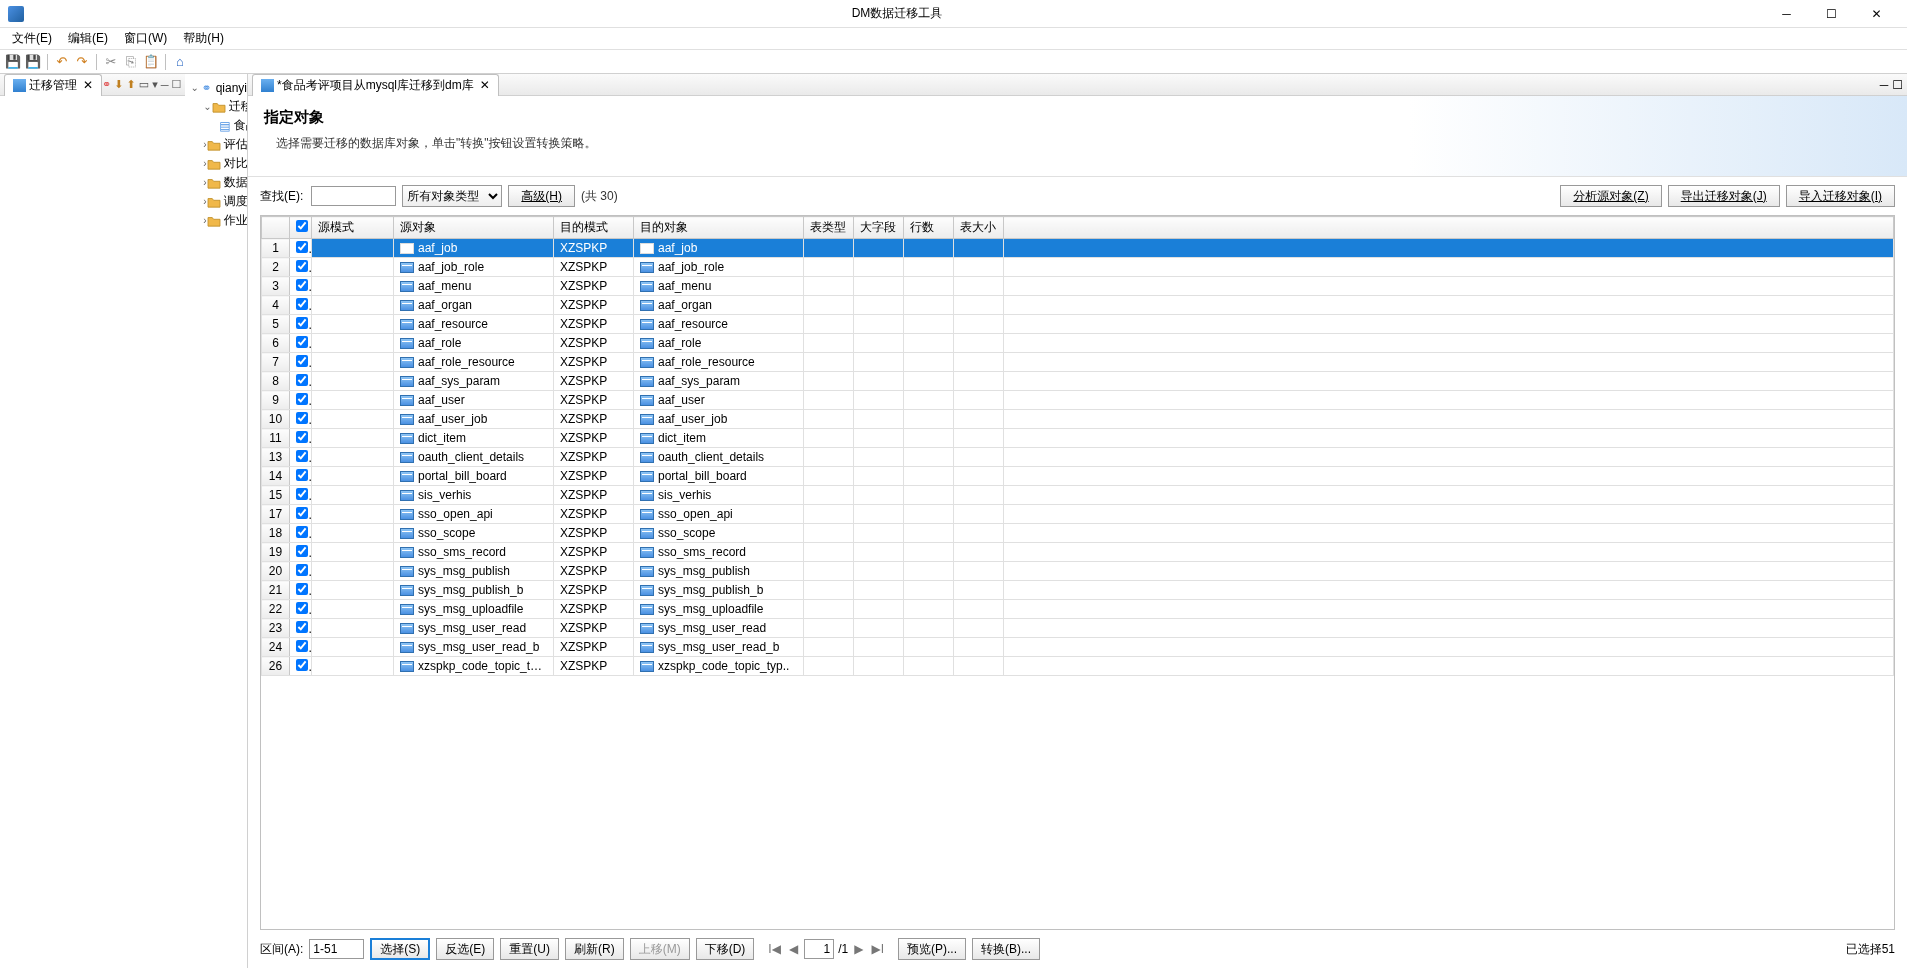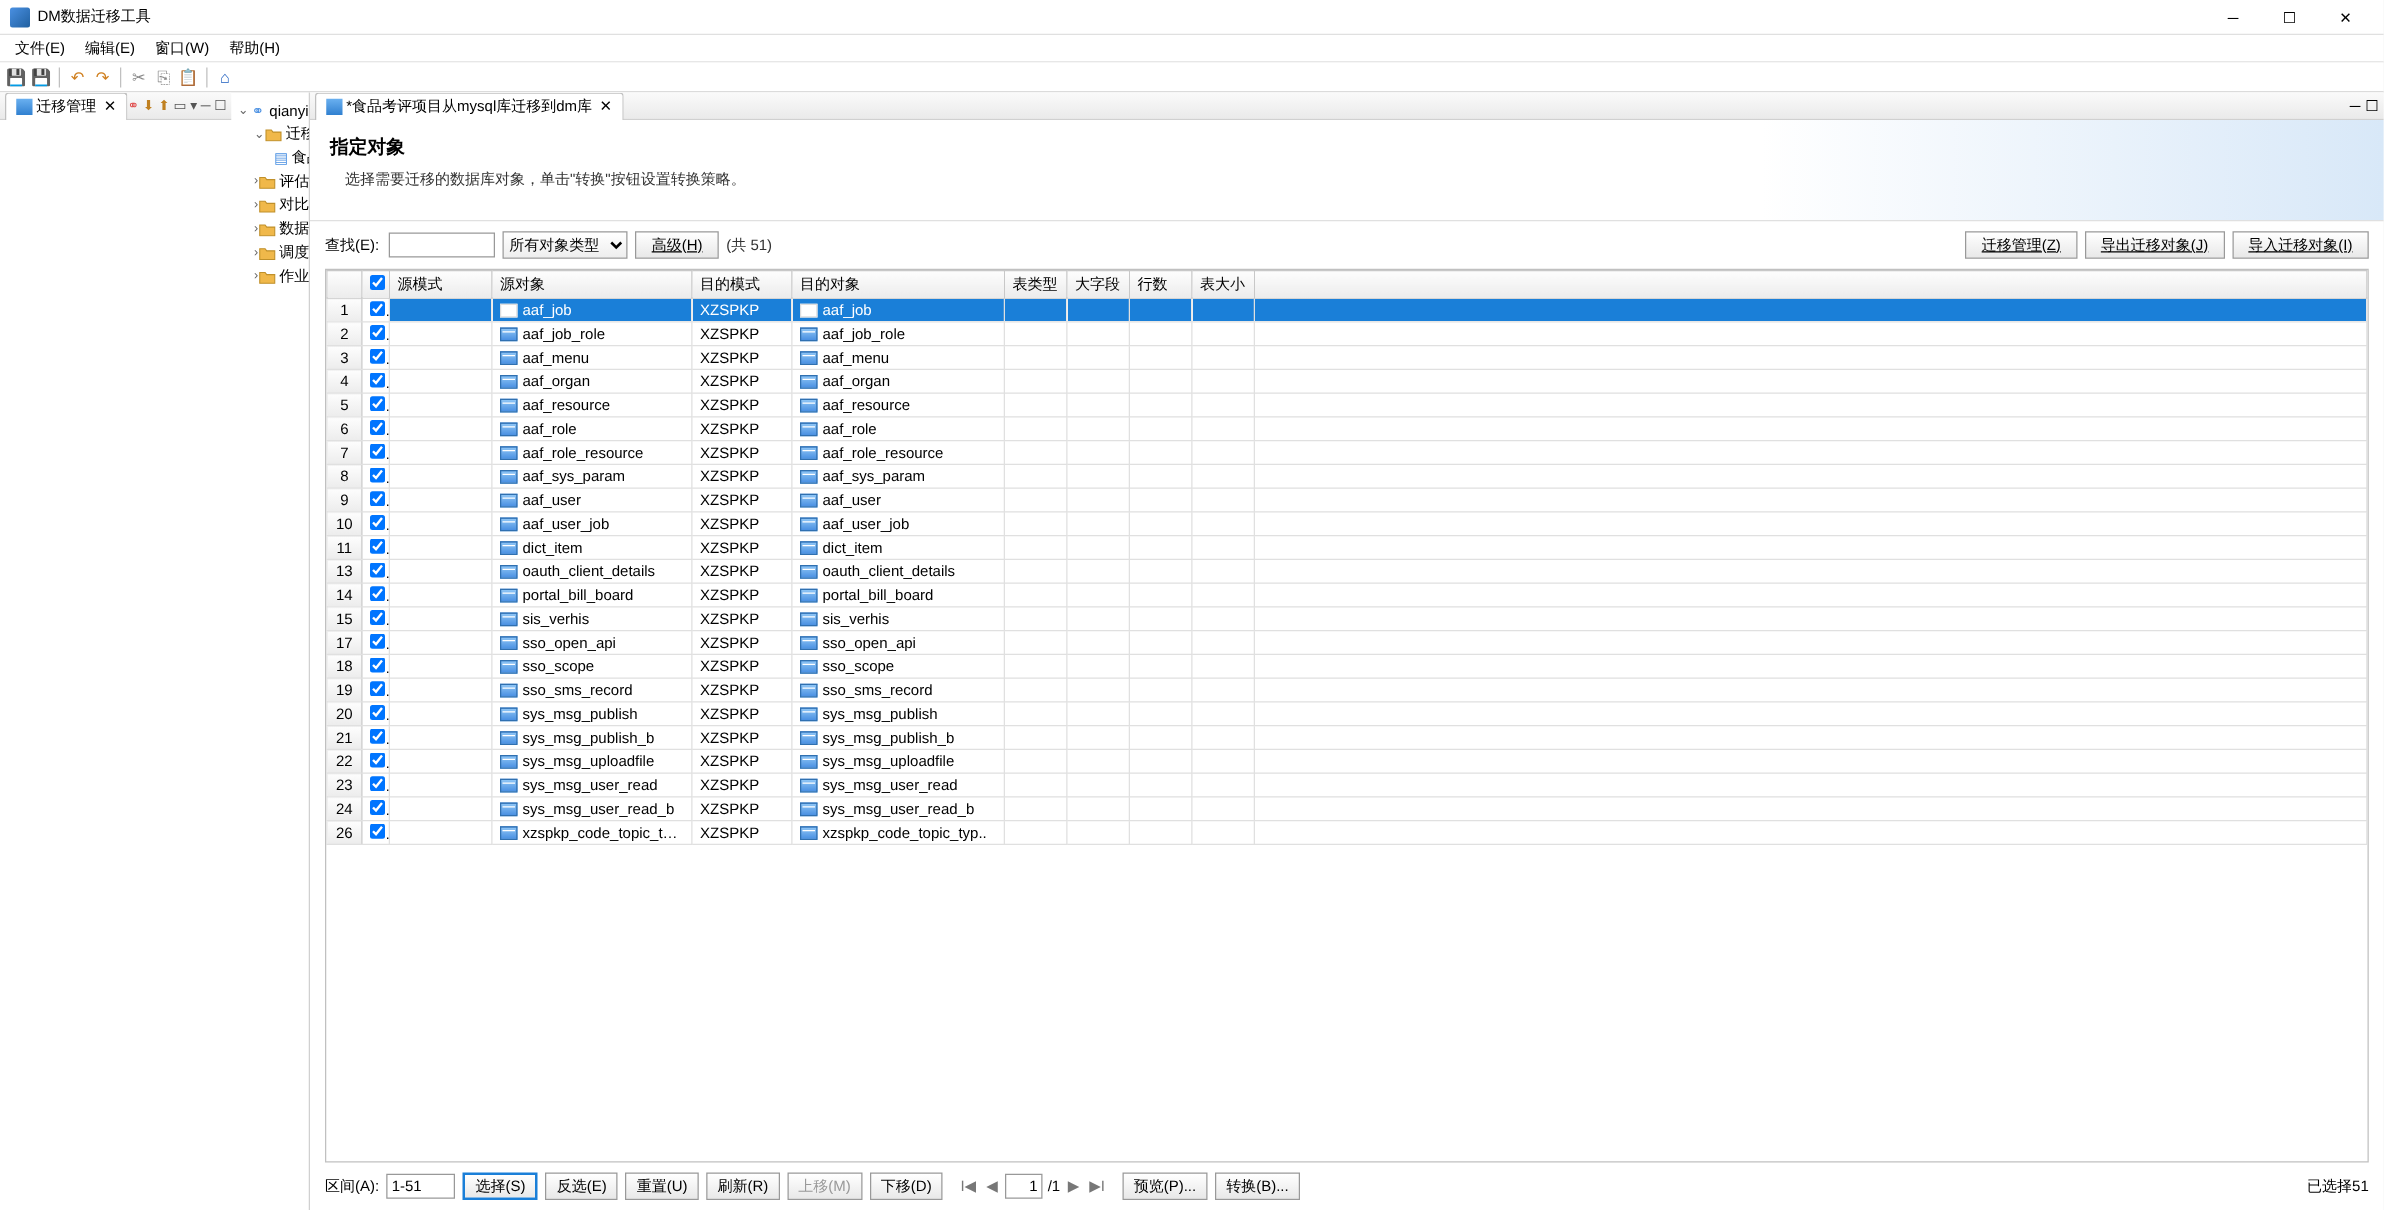--- a/index.html
+++ b/index.html
@@ -1,20 +1,20 @@
 <!DOCTYPE html>
 <html><head>
   <meta charset="utf-8">
   <style>
     * { margin: 0; padding: 0; box-sizing: border-box; font-family: "Microsoft YaHei", "SimSun", sans-serif; font-size: 12px; }
     body { background: #f0f0f0; overflow: hidden; width: 1907px; height: 968px; }
     
     .titlebar { height: 28px; background: #fff; display: flex; align-items: center; padding: 0 8px; border-bottom: 1px solid #e0e0e0; }
     .titlebar-icon { width: 16px; height: 16px; background: linear-gradient(135deg, #4a90e2, #2060a0); margin-right: 6px; border-radius: 2px; }
-    .titlebar-title { flex: 1; }
+    .titlebar-title { flex: 1; text-align: center; }
     .titlebar-controls { display: flex; gap: 0; }
     .titlebar-btn { width: 45px; height: 28px; display: flex; align-items: center; justify-content: center; cursor: pointer; }
     
     .menubar { height: 22px; background: #fff; display: flex; align-items: center; padding: 0 4px; border-bottom: 1px solid #e0e0e0; }
     .menubar-item { padding: 2px 8px; cursor: pointer; }
     
     .toolbar { height: 24px; background: #fff; display: flex; align-items: center; padding: 0 4px; border-bottom: 1px solid #d0d0d0; gap: 2px; }
     .toolbar-icon { width: 18px; height: 18px; display: flex; align-items: center; justify-content: center; cursor: pointer; font-size: 13px; }
     .toolbar-sep { width: 1px; height: 16px; background: #c0c0c0; margin: 0 3px; }
     
@@ -226,23 +226,23 @@
     <div class="page-header">
       <div class="page-title">指定对象</div>
       <div class="page-subtitle">选择需要迁移的数据库对象，单击"转换"按钮设置转换策略。</div>
     </div>
 
     <div class="search-bar">
       <label>查找(E):</label>
       <input type="text" style="">
       <select><option>所有对象类型</option></select>
       <button class="btn">高级(H)</button>
-      <span class="search-count">(共 51)</span>
+      <span class="search-count">(共 30)</span>
       <div class="search-right">
-        <button class="btn">迁移管理(Z)</button>
+        <button class="btn">分析源对象(Z)</button>
         <button class="btn">导出迁移对象(J)</button>
         <button class="btn">导入迁移对象(I)</button>
       </div>
     </div>
 
     <div class="table-wrap">
       <table>
         <colgroup>
           <col style="width:28px">
             <col style="width:22px">

